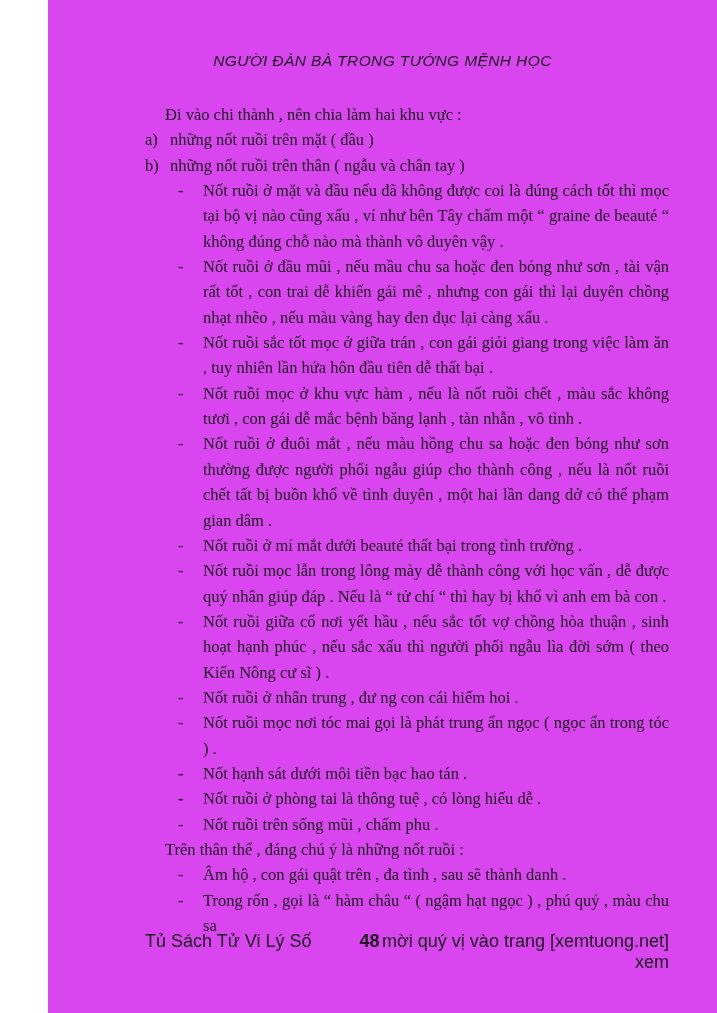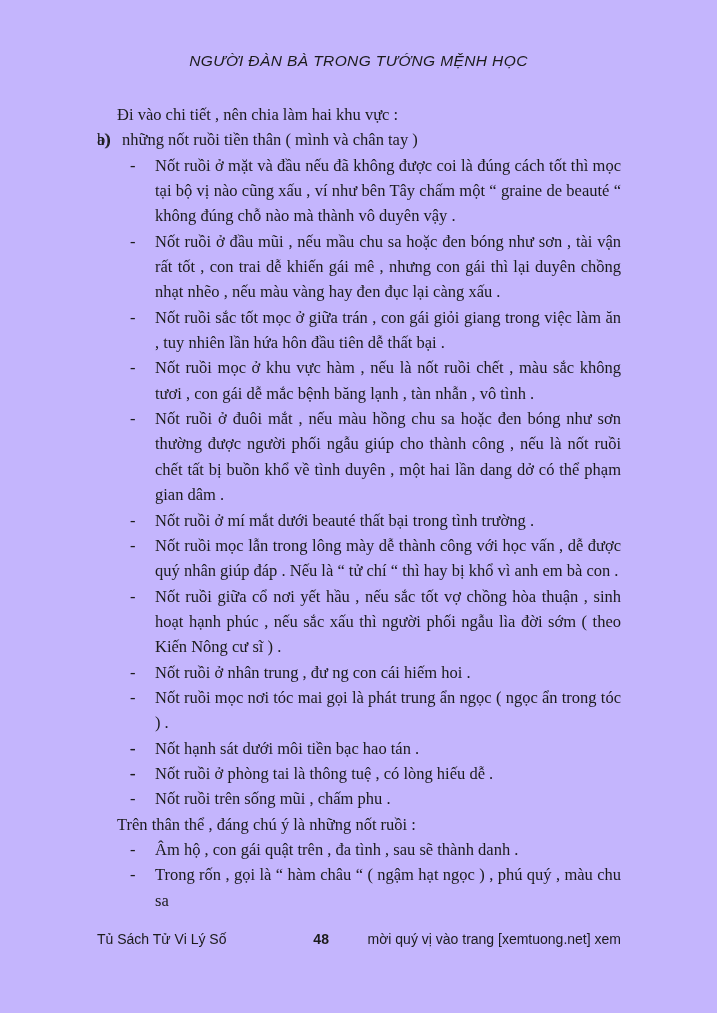--- a/index.html
+++ b/index.html
@@ -8,21 +8,22 @@
     width: 717px;
     height: 1013px;
     position: relative;
     font-family: "Liberation Serif", serif;
     color: #1b1b1b;
     overflow: hidden;
   }
   .page {
     position: absolute;
     inset: 0;
-    background: #c4b5fd;
+    background: #d946ef;
+    margin-left: 48px;
   }
   .doc-title {
     margin-top: 52px;
     text-align: center;
     font-family: "Liberation Sans", sans-serif;
     font-style: italic;
     font-weight: 400;
     font-size: 15.5px;
     letter-spacing: 0.4px;
     color: #1b1b1b;
@@ -63,45 +64,46 @@
     text-indent: 20px;
   }
   .footer {
     position: absolute;
     top: 931px;
     left: 97px;
     width: 524px;
     display: flex;
     align-items: flex-start;
     font-family: "Liberation Sans", sans-serif;
-    font-size: 14px;
+    font-size: 18px;
     color: #1b1b1b;
   }
   .footer .f-left  { flex: 1 1 0; text-align: left; }
   .footer .f-page  { flex: 0 0 auto; text-align: center; font-weight: bold; }
   .footer .f-right { flex: 1.35 1 0; text-align: right; }
 </style>
 </head>
 <body>
 
 <div class="page">
 
   <div class="doc-title">NGƯỜI ĐÀN BÀ TRONG TƯỚNG MỆNH HỌC</div>
 
   <div class="body-block">
 
-    <p class="intro">Đi vào chi tiết , nên chia làm hai khu vực :</p>
+    <p class="intro">Đi vào chi thành , nên chia làm hai khu vực :</p>
 
     <ul class="lettered">
       <li>
         <span class="marker">a)</span>
+        <span>những nốt ruồi trên mặt ( đầu )</span>
       </li>
       <li>
         <span class="marker">b)</span>
-        <span>những nốt ruồi tiền thân ( mình và chân tay )</span>
+        <span>những nốt ruồi trên thân ( ngẫu và chân tay )</span>
       </li>
     </ul>
 
     <ul class="bullets">
       <li>
         <span class="dash">-</span>
         <span>Nốt ruồi ở mặt và đầu nếu đã không được coi là đúng cách tốt thì mọc tại bộ vị nào cũng xấu , ví như bên Tây chấm một “ graine de beauté “ không đúng chỗ nào mà thành vô duyên vậy .</span>
       </li>
       <li>
         <span class="dash">-</span>

